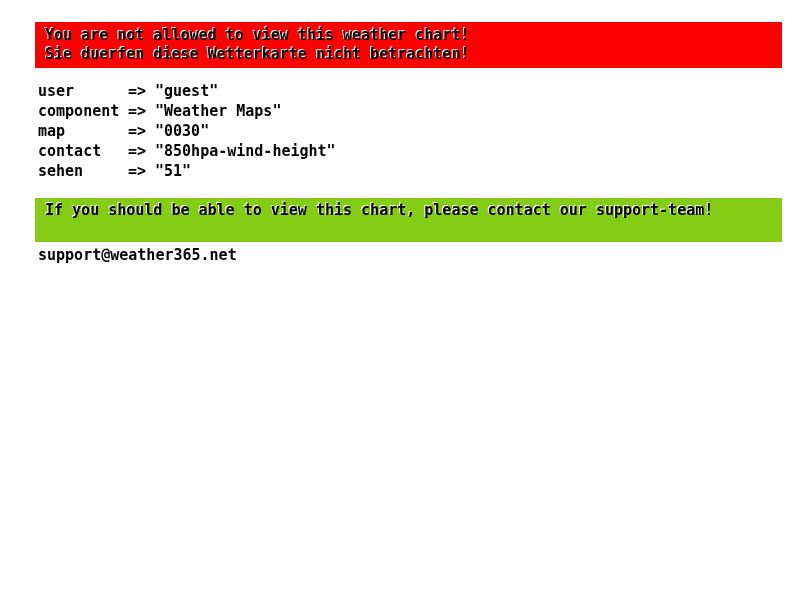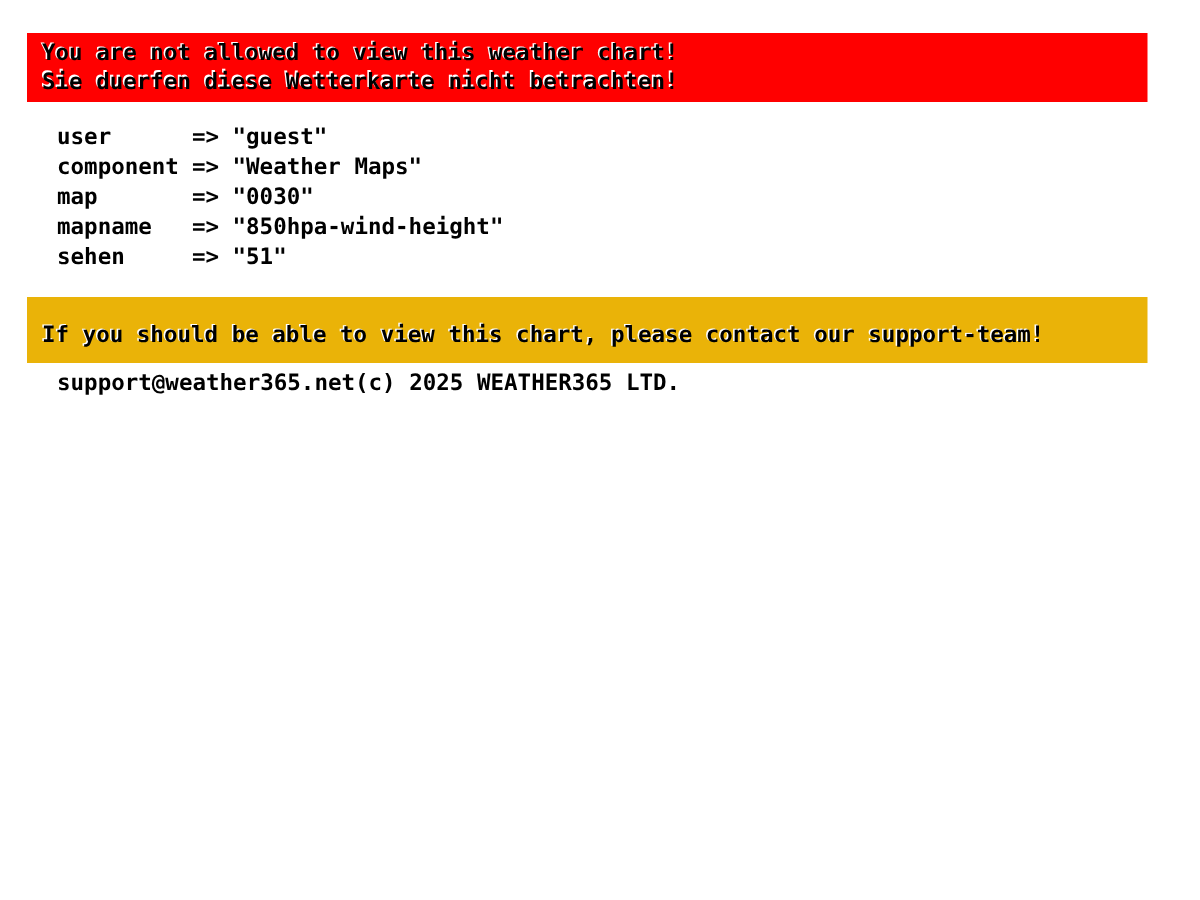--- a/index.html
+++ b/index.html
@@ -9,31 +9,31 @@
     width: 800px; height: 600px;
     background: #ffffff;
     font-family: "DejaVu Sans Mono", "Liberation Mono", monospace;
     font-weight: bold;
     font-size: 15px;
     color: #000000;
     overflow: hidden;
   }
   .banner {
     position: absolute;
-    left: 18px;
+    left: 35px;
     width: 747px;
     padding: 4px 10px;
     line-height: 19px;
     color: #000000;
     text-shadow: -1px -1px 0 #ffffff;
     white-space: nowrap;
     overflow: hidden;
   }
   .banner.red   { top: 22px;  height: 46px; background: #ff0000; }
-  .banner.green { top: 198px; height: 44px; background: #eab308; padding-top: 16px; padding-bottom: 3px; }
+  .banner.green { top: 198px; height: 44px; background: #84cc16; padding-top: 3px; padding-bottom: 3px; }
   .details {
     position: absolute;
     left: 38px; top: 81px;
     line-height: 20px;
     white-space: nowrap;
   }
   .kv-row { height: 20px; }
   .kv-key   { display: inline-block; width: 90px; }
   .kv-arrow { display: inline-block; width: 27px; }
   .footer {
@@ -57,27 +57,26 @@
   <div class="kv-row">
     <span class="kv-key">user</span><span class="kv-arrow">=&gt;</span><span class="kv-value">"guest"</span>
   </div>
   <div class="kv-row">
     <span class="kv-key">component</span><span class="kv-arrow">=&gt;</span><span class="kv-value">"Weather Maps"</span>
   </div>
   <div class="kv-row">
     <span class="kv-key">map</span><span class="kv-arrow">=&gt;</span><span class="kv-value">"0030"</span>
   </div>
   <div class="kv-row">
-    <span class="kv-key">mapname</span><span class="kv-arrow">=&gt;</span><span class="kv-value">"850hpa-wind-height"</span>
+    <span class="kv-key">contact</span><span class="kv-arrow">=&gt;</span><span class="kv-value">"850hpa-wind-height"</span>
   </div>
   <div class="kv-row">
     <span class="kv-key">sehen</span><span class="kv-arrow">=&gt;</span><span class="kv-value">"51"</span>
   </div>
 </div>
 
 <div class="banner green">
   <div>If you should be able to view this chart, please contact our support-team!</div>
 </div>
 
 <div class="footer">
   <span>support@weather365.net</span>
-  <span>(c) 2025 WEATHER365 LTD.</span>
 </div>
 
 </body></html>

